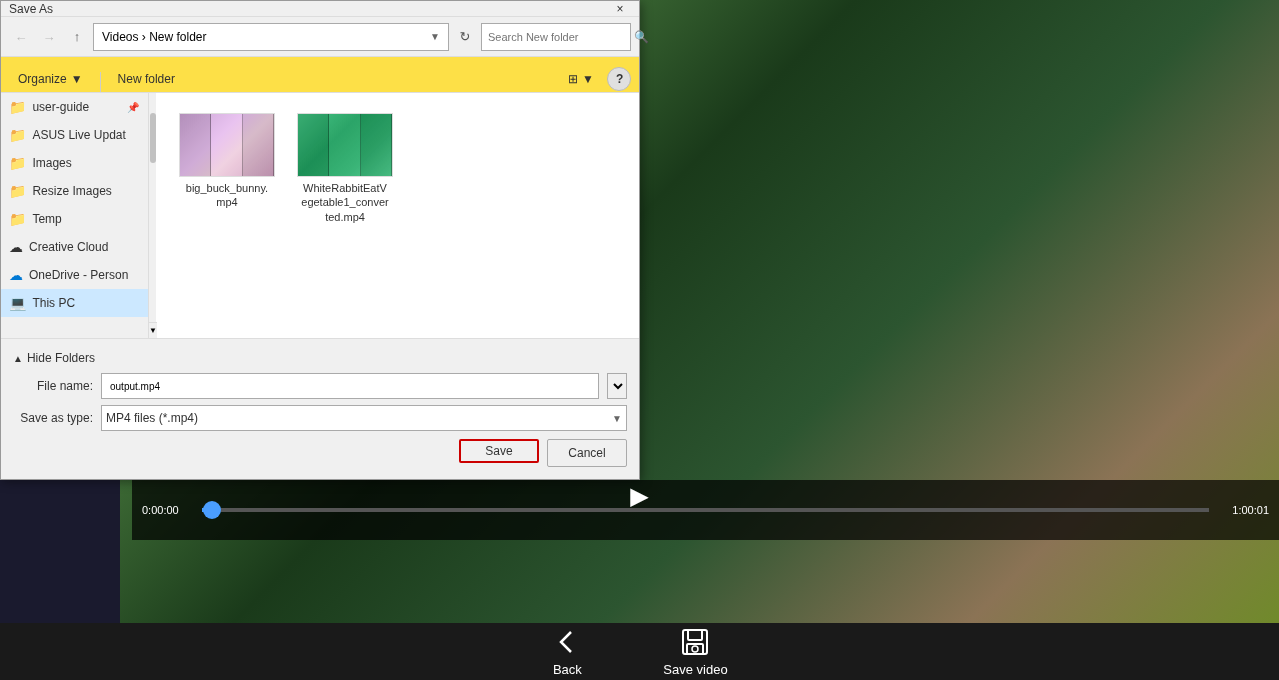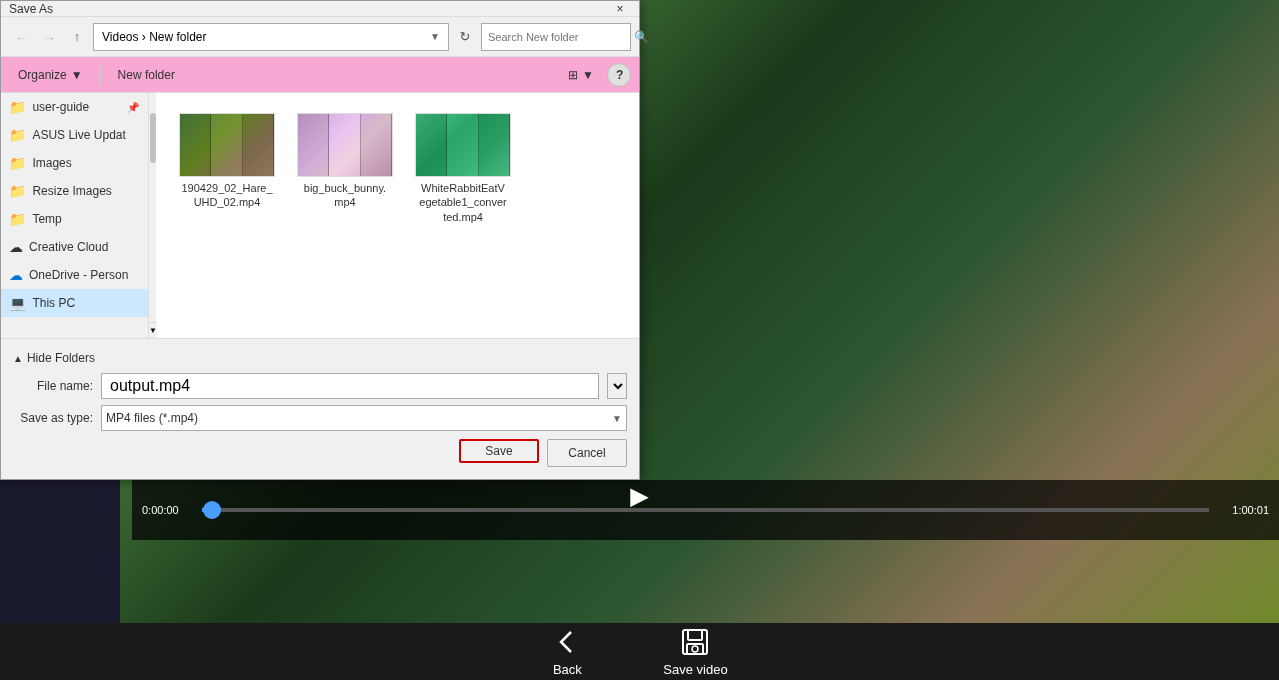--- a/index.html
+++ b/index.html
@@ -195,23 +195,23 @@
       border: none;
       outline: none;
       font-size: 11px;
       background: transparent;
       color: #999;
     }
 
     
     .toolbar {
       height: 36px;
-      background: #f9a8d4;
-      display: flex;
-      align-items: center;
+      background: #fde047;
+      display: flex;
+      align-items: flex-end;
       padding: 0 8px;
       gap: 4px;
       border-bottom: 1px solid #ddd;
       flex-shrink: 0;
     }
     .toolbar-btn {
       height: 26px;
       padding: 0 8px;
       border: 1px solid transparent;
       background: transparent;
@@ -333,21 +333,21 @@
       text-align: right;
       font-size: 12px;
       color: #333;
     }
     .form-input {
       flex: 1;
       height: 26px;
       border: 1px solid #aaa;
       background: white;
       padding: 11px 8px;
-      font-size: 16px;
+      font-size: 10px;
       outline: none;
     }
     .form-select {
       flex: 1;
       height: 26px;
       border: 1px solid #aaa;
       background: white;
       padding: 0 4px;
       font-size: 12px;
       outline: none;
@@ -536,31 +536,20 @@
       </div>
       <div style="width:8px;background:#f0f0f0;position:relative;border-left:1px solid #ddd;">
         <div style="position:absolute;top:20px;width:6px;height:50px;background:#c1c1c1;border-radius:3px;left:1px;"></div>
         <div style="position:absolute;bottom:0;width:8px;height:16px;background:#f0f0f0;border-top:1px solid #ddd;display:flex;align-items:center;justify-content:center;font-size:8px;">▼</div>
       </div>
     </div>
 
     <div class="files-area">
       <div class="files-grid">
 
-        <div class="file-item">
-          <div class="thumbnail">
-            <div class="thumb-hare"></div>
-            <div class="thumb-strip">
-              <div class="strip-seg" style="background:rgba(0,0,0,0.1);"></div>
-              <div class="strip-seg" style="background:rgba(255,255,255,0.05);"></div>
-              <div class="strip-seg" style="background:rgba(0,0,0,0.1);"></div>
-            </div>
-          </div>
-          <div class="file-label">190429_02_Hare_<br>UHD_02.mp4</div>
-        </div>
 
         <div class="file-item">
           <div class="thumbnail">
             <div class="thumb-bunny"></div>
             <div class="thumb-strip">
               <div class="strip-seg" style="background:rgba(0,0,0,0.1);"></div>
               <div class="strip-seg" style="background:rgba(255,255,255,0.05);"></div>
               <div class="strip-seg" style="background:rgba(0,0,0,0.1);"></div>
             </div>
           </div>

